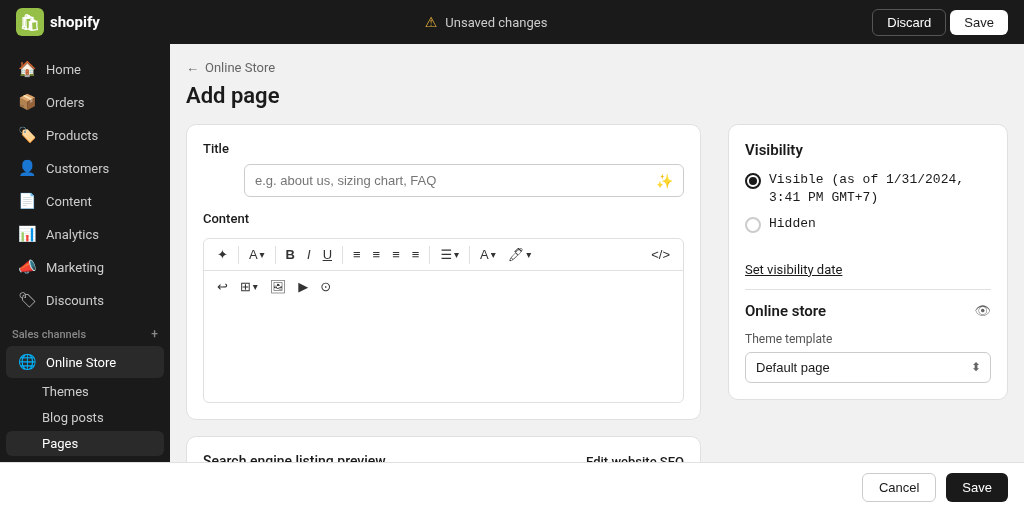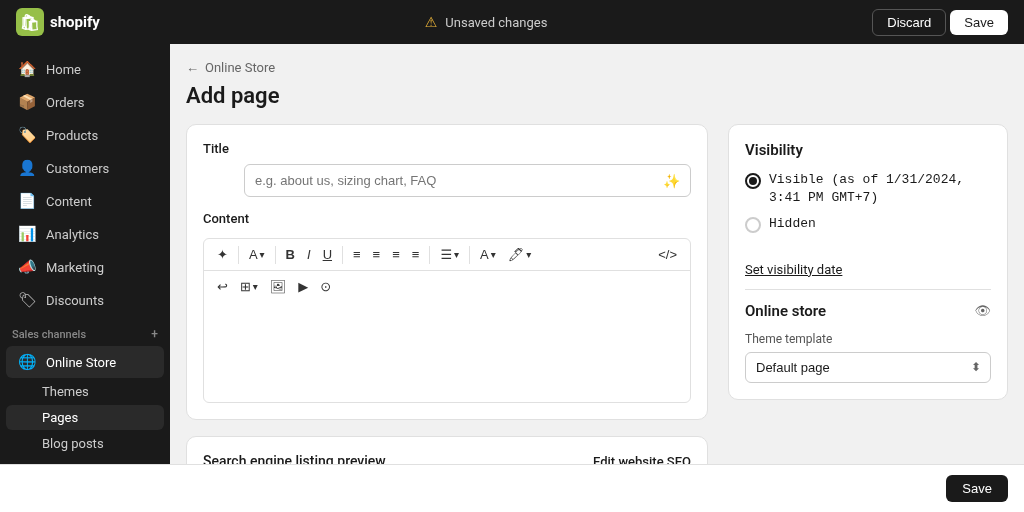--- a/index.html
+++ b/index.html
@@ -27,21 +27,21 @@
     .sidebar-section-label { font-size: 11px; color: #888; padding: 10px 12px 4px; font-weight: 500; display: flex; align-items: center; justify-content: space-between; }
     .sidebar-section-label .expand-icon { font-size: 12px; cursor: pointer; }
     .sidebar-sub-item { padding: 5px 12px 5px 36px; color: #ccc; cursor: pointer; font-size: 13px; display: flex; align-items: center; gap: 6px; border-radius: 6px; margin: 1px 6px; }
     .sidebar-sub-item.page-active { background: #2a2a2a; color: #fff; }
 
     
     .main { flex: 1; overflow-y: auto; padding: 16px; background: #f1f1f1; }
     .breadcrumb { display: flex; align-items: center; gap: 6px; margin-bottom: 8px; color: #666; font-size: 13px; cursor: pointer; }
     .page-title { font-size: 22px; font-weight: 600; color: #1a1a1a; margin-bottom: 16px; }
 
-    .content-grid { display: grid; grid-template-columns: 1fr 280px; gap: 20px; }
+    .content-grid { display: grid; grid-template-columns: 1fr 280px; gap: 27px; }
 
     .card { background: #fff; border-radius: 10px; border: 1px solid #e0e0e0; padding: 16px; }
     .card-label { font-size: 13px; font-weight: 500; color: #1a1a1a; margin-bottom: 8px; }
     .text-input { width: 100%; border: 1px solid #ccc; border-radius: 6px; padding: 8px 30px 8px 10px; font-size: 13px; color: #888; outline: none; background: #fff; }
     .input-wrapper { position: relative; margin-left: 41px; }
     .input-icon { position: absolute; right: 10px; top: 50%; transform: translateY(-50%); color: #999; font-size: 14px; }
 
     .toolbar { border: 1px solid #e0e0e0; border-radius: 6px; margin-top: 12px; overflow: hidden; }
     .toolbar-row { display: flex; align-items: center; gap: 2px; padding: 5px 8px; border-bottom: 1px solid #e0e0e0; flex-wrap: wrap; }
     .toolbar-btn { background: none; border: none; cursor: pointer; padding: 3px 5px; border-radius: 4px; font-size: 13px; color: #333; display: flex; align-items: center; gap: 2px; }
@@ -143,25 +143,25 @@
       </div>
 
       <div class="sidebar-nav-item active">
         <span class="sidebar-icon">🌐</span>
         <span>Online Store</span>
       </div>
 
       <div class="sidebar-sub-item">
         <span>Themes</span>
       </div>
+      <div class="sidebar-sub-item">
+        <span>Blog posts</span>
+      </div>
       <div class="sidebar-sub-item page-active">
         <span>Pages</span>
-      </div>
-      <div class="sidebar-sub-item">
-        <span>Blog posts</span>
       </div>
       <div class="sidebar-sub-item">
         
       </div>
 
     </div>
   </div>
 
   <div class="main">
 
@@ -267,14 +267,15 @@
             <span class="select-arrow">⬍</span>
           </div>
         </div>
       </div>
 
     </div>
   </div>
 </div>
 
 <div class="bottom-bar">
+  <button class="btn-cancel">Cancel</button>
   <button class="btn-save">Save</button>
 </div>
 
 </body></html>

